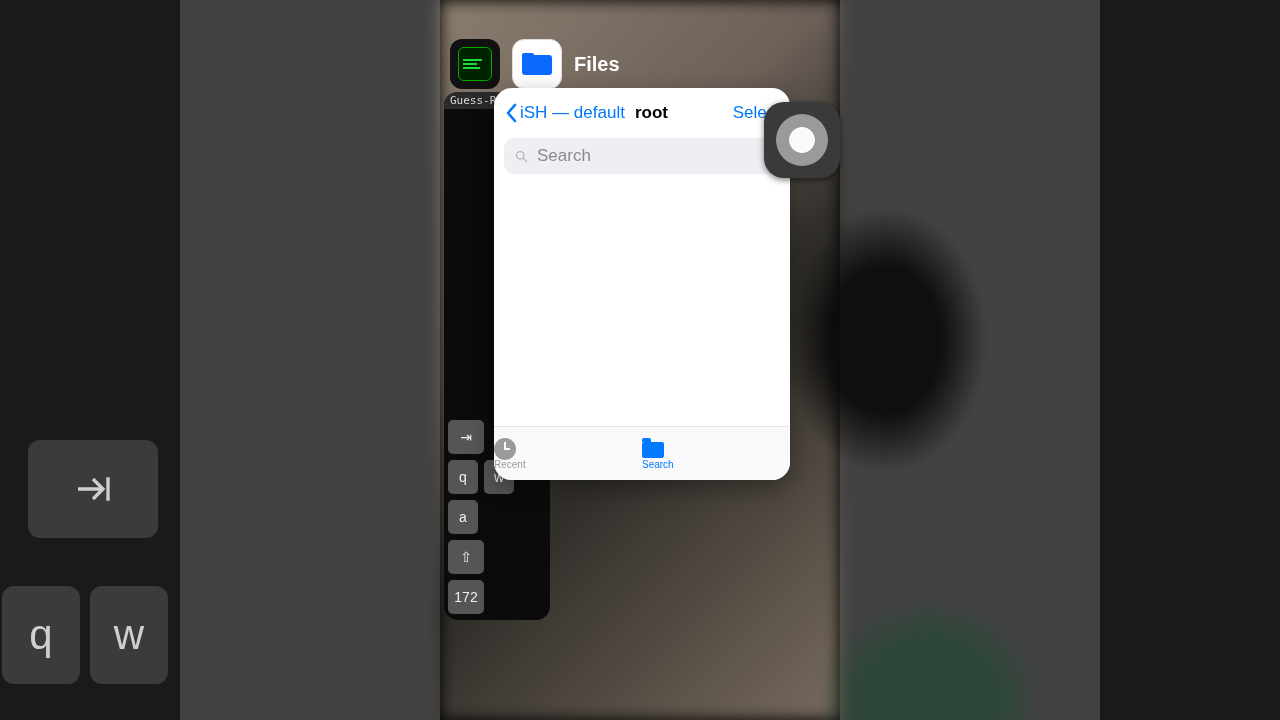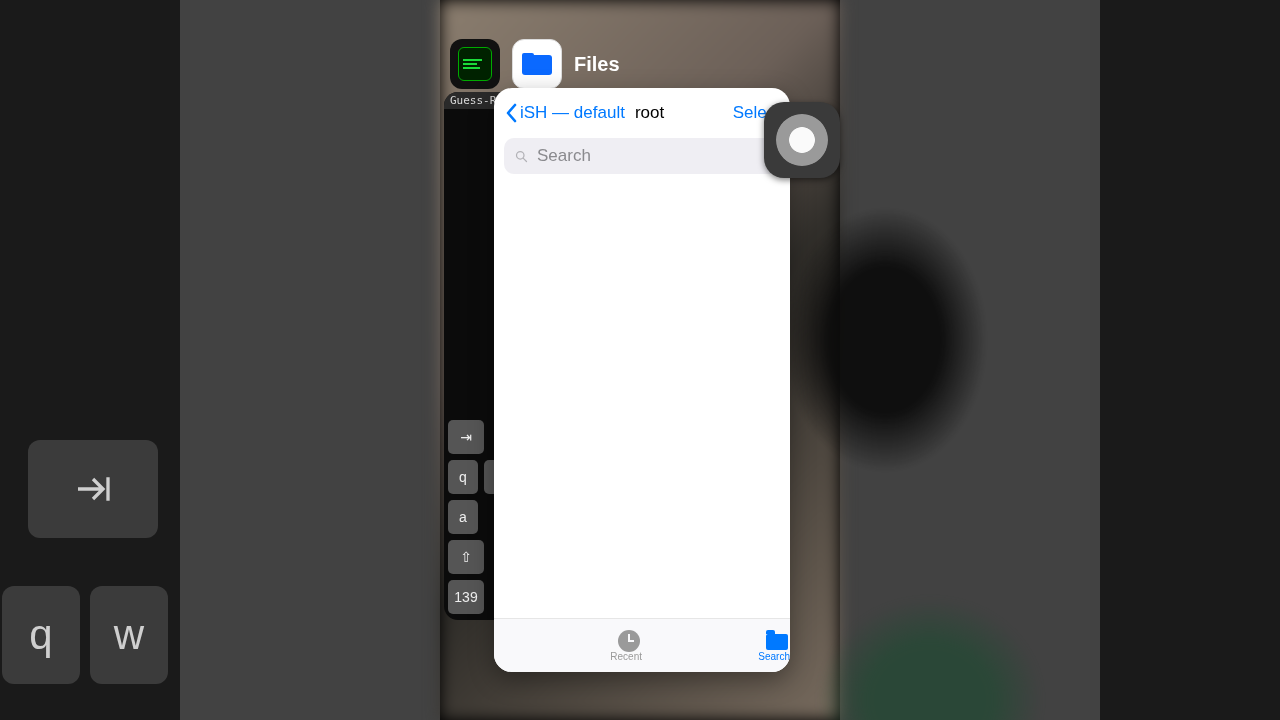--- a/index.html
+++ b/index.html
@@ -47,33 +47,33 @@
 
   
   .card-ish{position:absolute;left:4px;top:92px;width:106px;height:528px;border-radius:14px;background:#0b0b0b;overflow:hidden;}
   .card-ish .titlebar{background:#2a2a2a;color:#d8d8d8;font-size:11px;padding:2px 6px;font-family:monospace;}
   .card-ish .kbd{position:absolute;left:4px;bottom:6px;right:0;display:flex;flex-direction:column;gap:6px;}
   .card-ish .krow{display:flex;gap:6px;}
   .card-ish .kbtn{background:#555;color:#eee;border-radius:5px;height:34px;min-width:30px;display:flex;align-items:center;justify-content:center;font-size:14px;}
   .card-ish .kwide{min-width:36px;}
 
   
-  .card-files{position:absolute;left:54px;top:88px;width:296px;height:584px;border-radius:18px;background:#fff;overflow:hidden;box-shadow:0 8px 24px rgba(0,0,0,.35);}
+  .card-files{position:absolute;left:54px;top:88px;width:296px;height:392px;border-radius:18px;background:#fff;overflow:hidden;box-shadow:0 8px 24px rgba(0,0,0,.35);}
   .nav{height:50px;display:flex;align-items:center;padding:0 10px;justify-content:space-between;}
   .nav-left{display:flex;align-items:center;gap:2px;color:#0079ff;font-size:17px;}
   .nav-left svg{width:14px;height:20px;}
-  .nav-title{color:#000;font-weight:400;font-size:17px;margin-left:8px;}
+  .nav-title{color:#000;font-weight:700;font-size:17px;margin-left:8px;}
   .nav-select{color:#0079ff;font-size:17px;}
   .search-wrap{margin:0 10px 0;background:#efeef3;border-radius:10px;height:36px;display:flex;align-items:center;padding:0 10px;gap:6px;color:#8a8a8e;}
   .search-wrap svg{width:15px;height:15px;opacity:.6;}
   .search-input{border:none;background:transparent;outline:none;font-size:17px;color:#8a8a8e;flex:1;}
   .search-input::placeholder{color:#8a8a8e;}
   .files-body{height:380px;}
   .tabbar{position:absolute;bottom:0;left:0;right:0;height:54px;border-top:1px solid #e6e6e6;background:#f9f9fb;display:flex;}
-  .tabbtn{flex:1;display:flex;flex-direction:column;align-items:flex-end;justify-content:center;gap:1px;font-size:10px;}
+  .tabbtn{flex:1;display:flex;flex-direction:column;align-items:flex-start;justify-content:center;gap:1px;font-size:10px;}
   .tabbtn.inactive{color:#9a9a9a;}
   .tabbtn.active{color:#0079ff;}
   .tabico{width:24px;height:20px;}
   .clock{width:22px;height:22px;border-radius:50%;background:#9a9a9a;position:relative;}
   .clock::before{content:"";position:absolute;left:10px;top:4px;width:2px;height:8px;background:#f9f9fb;}
   .clock::after{content:"";position:absolute;left:10px;top:10px;width:6px;height:2px;background:#f9f9fb;}
   .folder-sm .back{width:22px;height:16px;border-radius:2px;background:currentColor;margin-top:3px;}
   .folder-sm .tab{width:9px;height:4px;border-radius:2px 2px 0 0;background:currentColor;margin-bottom:-3px;}
 
   
@@ -130,21 +130,21 @@
         <div class="kbtn">q</div>
         <div class="kbtn">w</div>
       </div>
       <div class="krow">
           <div class="kbtn">a</div>
         </div>
       <div class="krow">
           <div class="kbtn kwide">⇧</div>
         </div>
       <div class="krow">
-          <div class="kbtn kwide">139</div>
+          <div class="kbtn kwide">172</div>
         </div>
     </div>
   </div>
 
   <div class="card-files">
     <div class="nav">
       <div class="nav-left">
         <svg viewBox="0 0 12 20">
             <path d="M10 2 3 10l7 8" fill="none" stroke="#0079ff" stroke-width="2.6" stroke-linecap="round" stroke-linejoin="round"></path>
           </svg>

